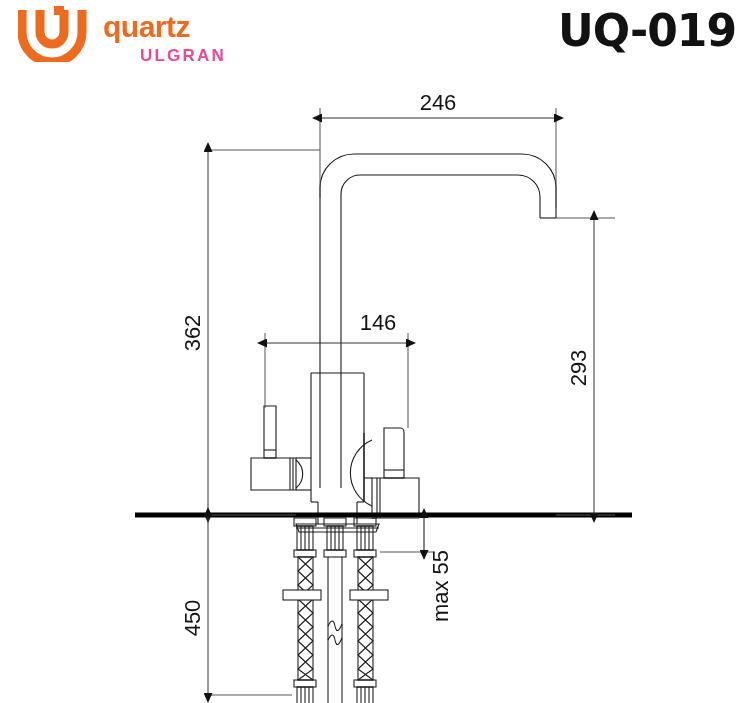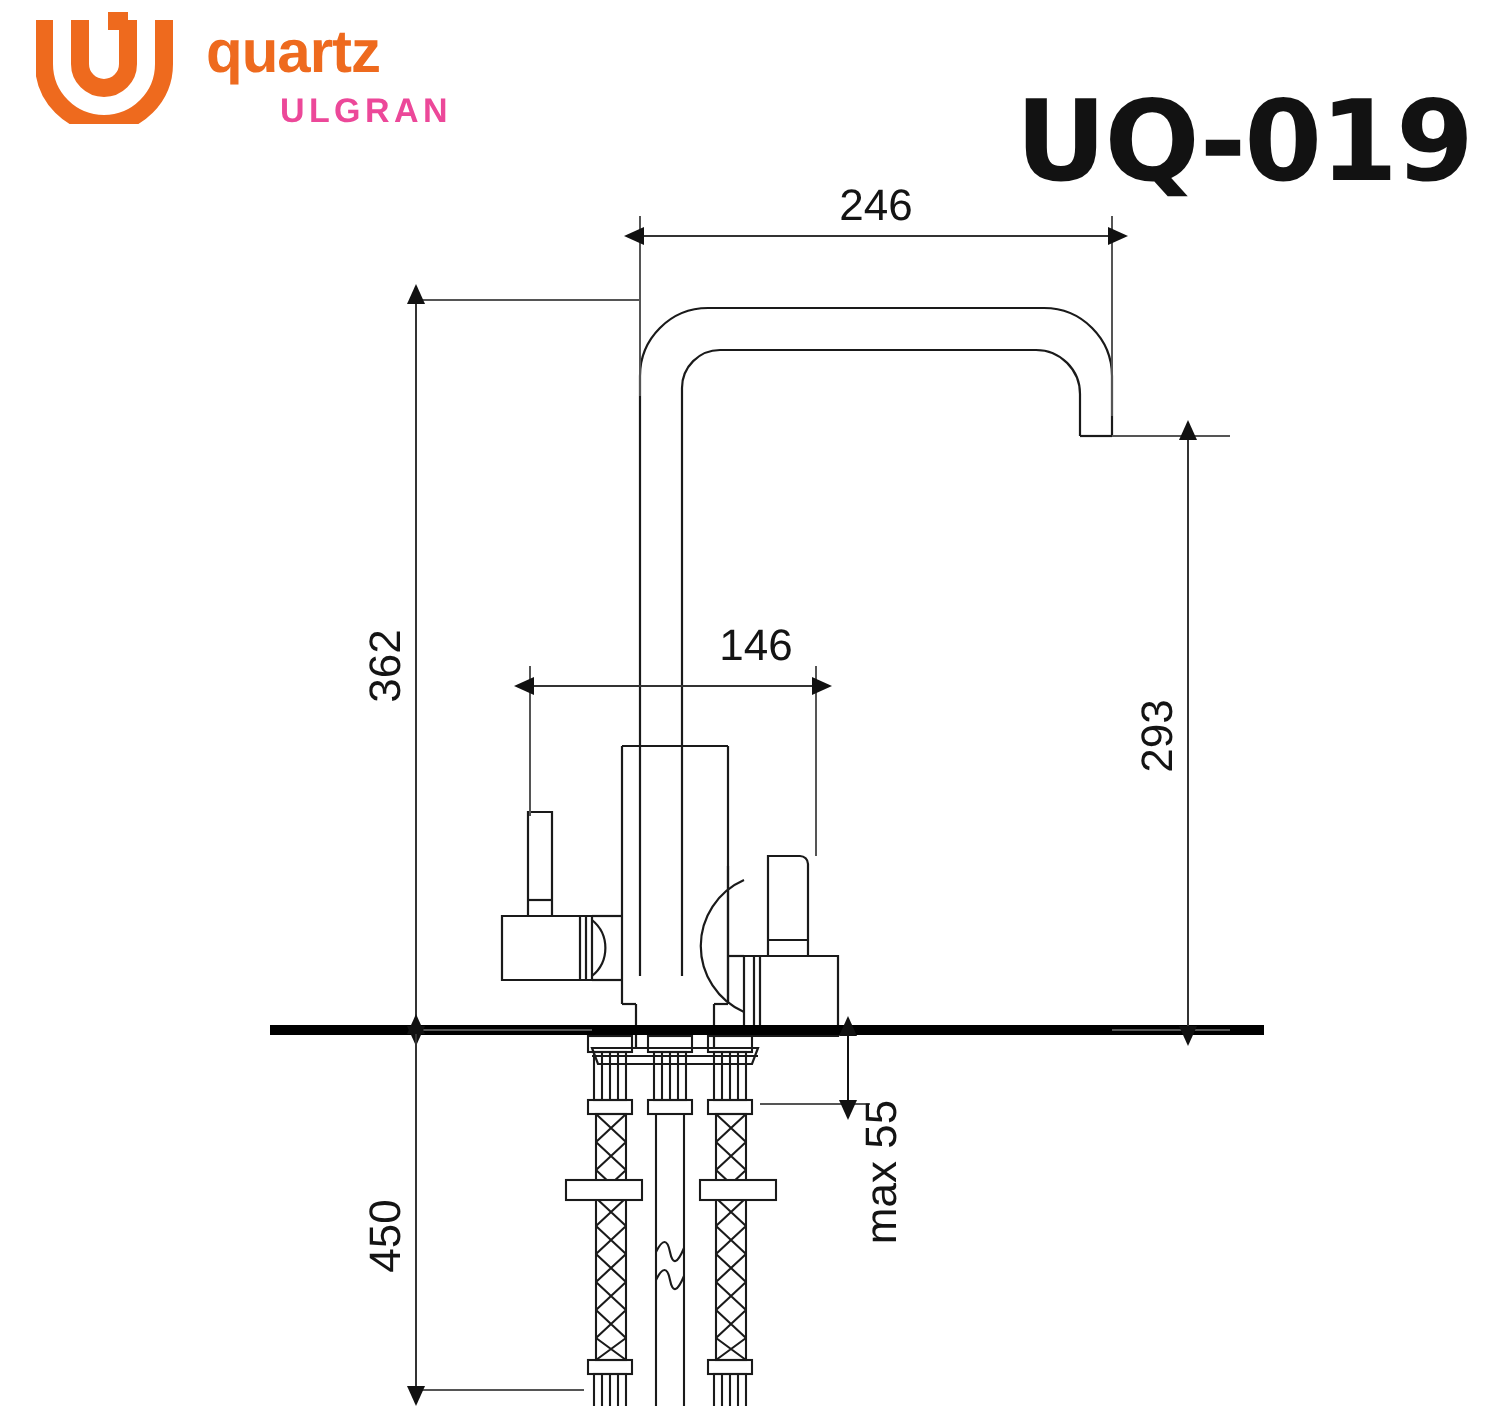--- a/index.html
+++ b/index.html
@@ -49,27 +49,26 @@
     top: 47px;
     font-size: 17px;
     font-weight: bold;
     letter-spacing: 2.2px;
     line-height: 18px;
   }
   #model-title {
     position: absolute;
     right: 14px;
     top: 6px;
-    font-size: 56px;
+    font-size: 44px;
     font-weight: bold;
     color: #121212;
     letter-spacing: -1px;
     line-height: 50px;
     font-family: "DejaVu Sans", sans-serif;
-    margin-top: 41px;
   }
 
   
   #drawing {
     position: absolute;
     left: 0;
     top: 78px;
     width: 636px;
     height: 625px;
     text-align: center;

